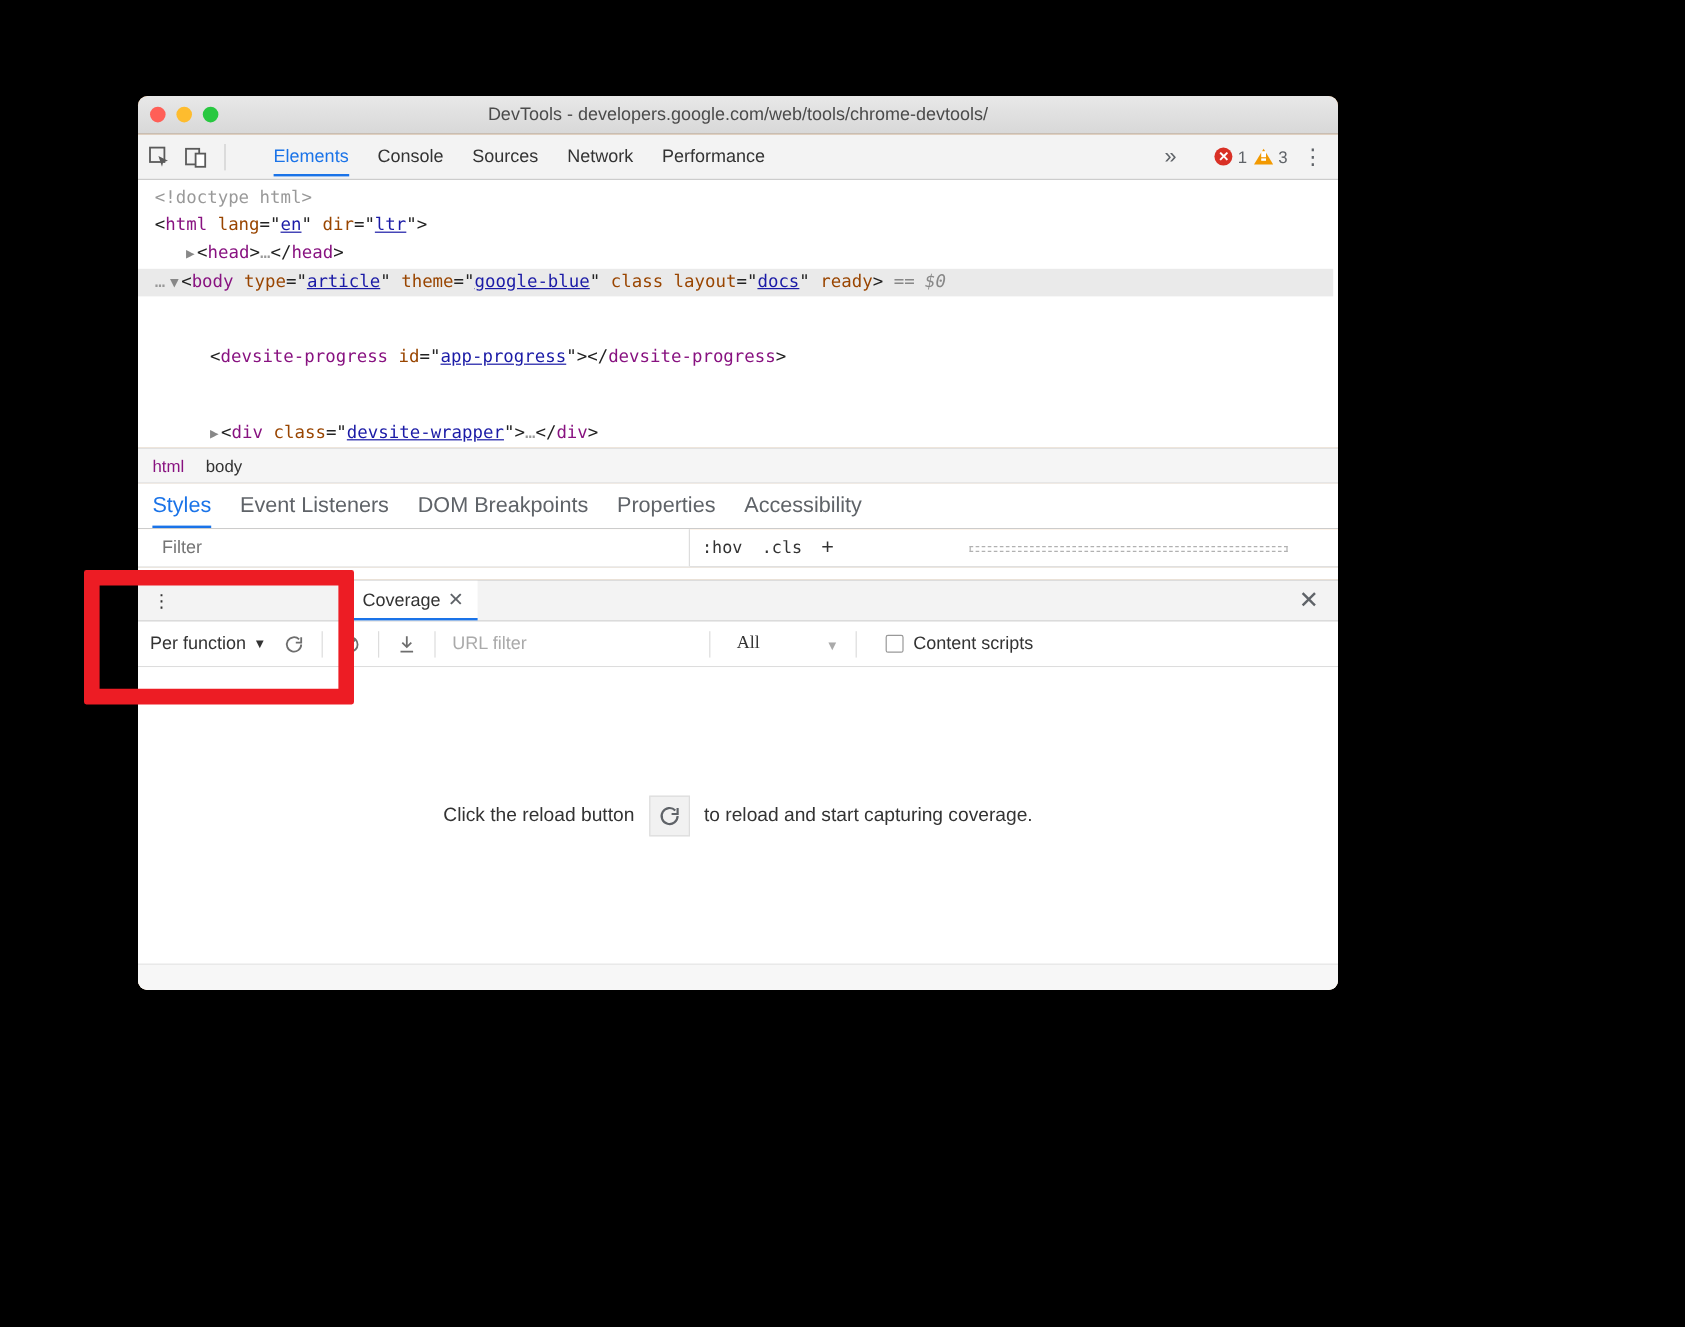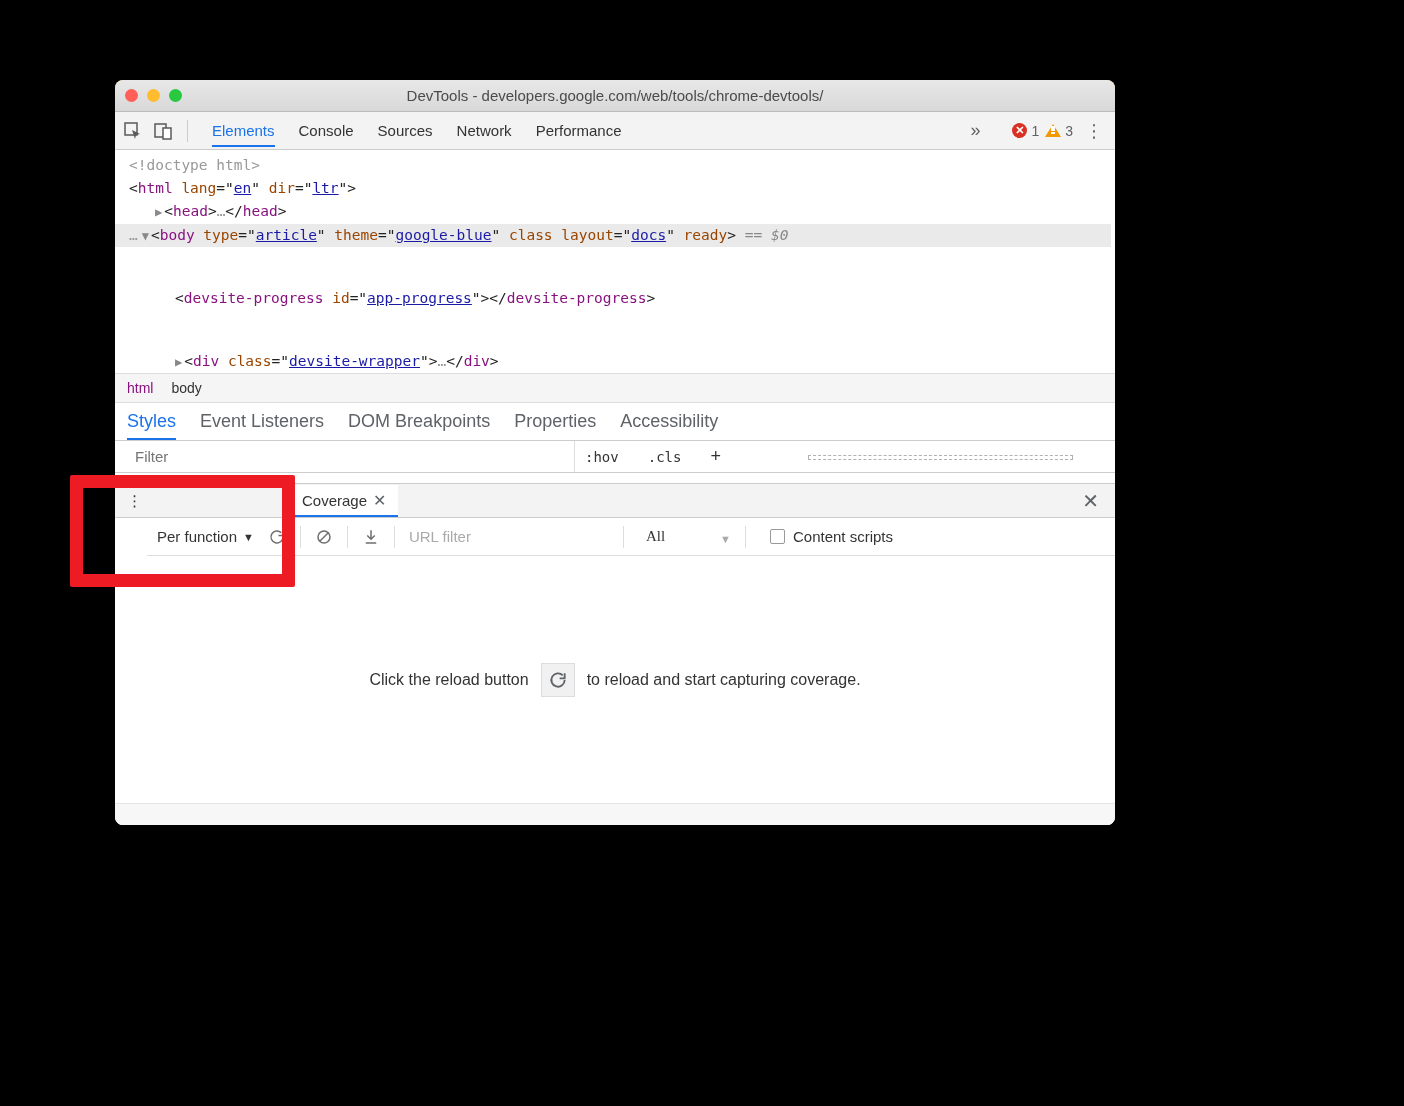--- a/index.html
+++ b/index.html
@@ -42,21 +42,21 @@
     height: 38px;
     background: #f3f3f3;
     border-bottom: 1px solid #ccc;
     display: flex;
     align-items: center;
     padding: 0 6px;
     gap: 6px;
   }
   .tool-icon { width: 24px; height: 24px; display:flex; align-items:center; justify-content:center; color:#5a5a5a; }
   .divider { width:1px; height:22px; background:#ccc; margin:0 6px;}
-  .main-tabs { display: flex; gap: 24px; margin-left: 12px; font-size: 15px; color:#333; }
+  .main-tabs { display: flex; gap: 24px; margin-left: 28px; font-size: 15px; color:#333; }
   .main-tab { padding: 8px 0 6px; cursor:pointer; }
   .main-tab.active { color:#1a73e8; border-bottom:2px solid #1a73e8; }
   .tb-right { margin-left:auto; display:flex; align-items:center; gap:6px; font-size:14px; color:#5f6368;}
   .err-badge { display:flex; align-items:center; gap:4px;}
   .circle-ico { border-radius:50%; width:15px; height:15px; display:flex;align-items:center;justify-content:center;color:#fff;font-size:11px;font-weight:bold;}
   .circle-ico.red { background:#d93025;}
   .tri-ico { width:0;height:0;border-left:8px solid transparent;border-right:8px solid transparent;border-bottom:13px solid #f29900;position:relative;}
   .tri-ico::after{content:"";position:absolute;left:-2px;top:2px;width:4px;height:5px;background:#fff;}
   .tri-ico::before{content:"";position:absolute;left:-2px;top:8px;width:4px;height:2px;background:#fff;}
   .kebab { font-size:18px; color:#5f6368; padding:0 6px;}
@@ -83,34 +83,34 @@
   }
   .breadcrumb span:first-child { color:#881280;}
   .style-tabs {
     border-bottom:1px solid #ccc; display:flex; gap:24px; padding:0 12px;
     font-size:18px; color:#5f6368; background:#fff;
   }
   .style-tab { padding:8px 0 6px; cursor:pointer;}
   .style-tab.active { color:#1a73e8; border-bottom:2px solid #1a73e8;}
   .filter-row { display:flex; border-bottom:1px solid #ccc; background:#fff;}
   .filter-input { flex:0 0 460px; border:none; padding:7px 20px; font-size:15px; outline:none; border-right:1px solid #ddd;}
-  .filter-tools { display:flex; align-items:center; gap:29px; padding:0 10px; font-size:14px; color:#333; font-family:Menlo,monospace;}
+  .filter-tools { display:flex; align-items:center; gap:16px; padding:0 10px; font-size:14px; color:#333; font-family:Menlo,monospace;}
   .plus { font-family:Arial; font-size:18px;}
   .empty-styles { height:10px; background:#fff;}
   .dashed-box { position:absolute; right:42px; top:375px; width:265px; height:5px; border:1px dashed #b1b1b1;}
   .drawer {
     flex:1; display:flex; flex-direction:column; background:#fff; border-top:1px solid #ccc;
   }
   .drawer-tabs { display:flex; align-items:center; padding:0 4px; border-bottom:1px solid #ccc; height:34px; gap:0; font-size:15px; color:#333; background:#f3f3f3;}
   .drawer-tab { padding:6px 12px 5px; cursor:pointer; display:flex; align-items:center; gap:6px;}
   .drawer-tab.active { background:#fff; border-bottom:2px solid #1a73e8; color:#333;}
   .drawer-close { margin-left:auto; padding:0 12px; color:#5f6368; font-size:20px; cursor:pointer;}
   .drawer-close-x { color:#5f6368; font-size:16px;}
   .drawer-toolbar {
-    height:38px; display:flex; align-items:center; padding:0 10px; gap:14px; border-bottom:1px solid #ddd; font-size:15px; color:#333; background:#fff;margin-left:32px;
+    height:38px; display:flex; align-items:center; padding:0 10px; gap:14px; border-bottom:1px solid #ddd; font-size:15px; color:#333; background:#fff;
   }
   .dd { display:flex; align-items:center; gap:6px; cursor:pointer;}
   .dd .caret { font-size:11px;}
   .d-divider { width:1px; height:22px; background:#ddd;}
   .drawer-icon { color:#6e6e6e; display:flex;}
   .url-filter { flex:0 0 200px; border:none; font-size:15px; outline:none; color:#333;}
   .url-filter::placeholder{color:#aaa;}
   .type-dd { display:flex; align-items:flex-end; gap:55px; color:#333; cursor:pointer; margin-left:8px;font-family:Liberation Serif, serif;}
   .type-dd .caret { color:#aaa; font-size:11px;}
   .cb-row { display:flex; align-items:center; gap:8px; margin-left:10px;}

